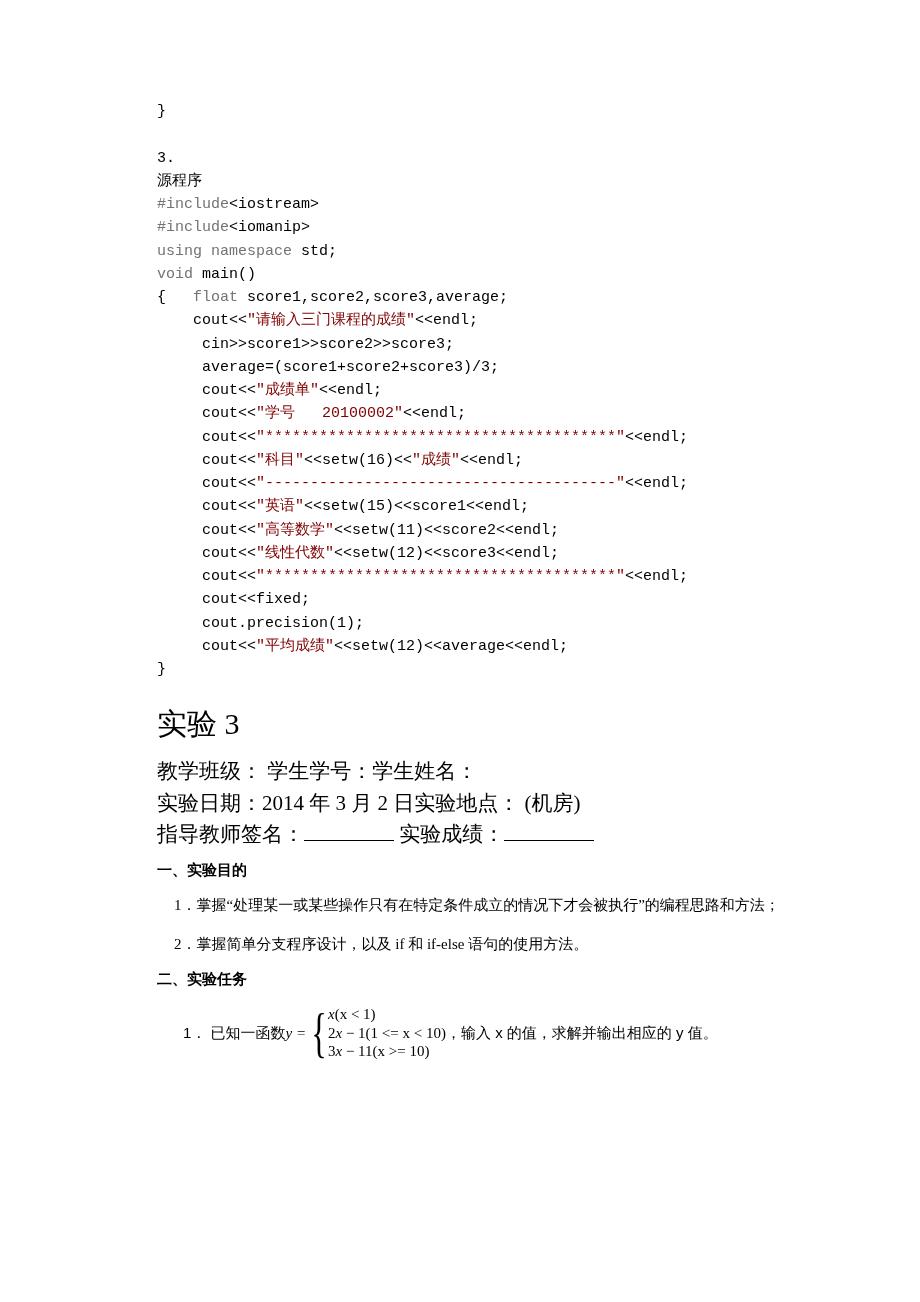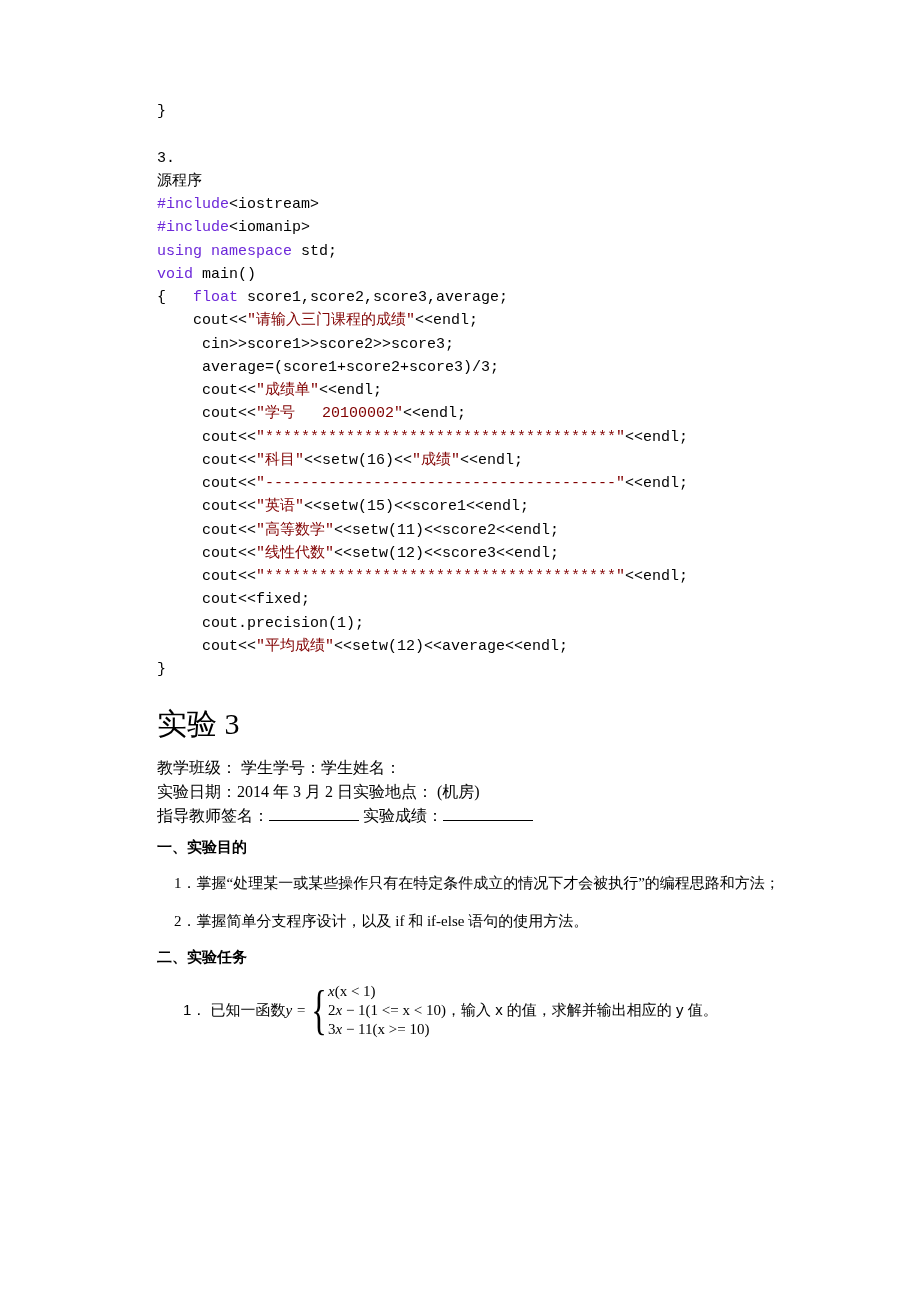--- a/index.html
+++ b/index.html
@@ -21,29 +21,29 @@
   .content {
     padding: 100px 140px 80px 157px;
   }
   .code {
     font-family: "SimSun", "宋体", "Courier New", monospace;
     font-size: 15px;
     line-height: 1.55;
     white-space: pre;
     margin: 0;
   }
-  .blue { color: #6d28d9; margin-top: 6px; }
+  .blue { color: #737373; margin-top: 6px; }
   .red { color: #800000; }
   .h1 {
     font-size: 30px;
     text-align: left;
     margin: 20px 0 10px 0;
     font-family: "SimSun", "宋体", serif;
   }
-  .meta-line { font-size: 16px; }
+  .meta-line { font-size: 21px; }
   .underline {
     display: inline-block;
     border-bottom: 1px solid #000;
     width: 90px;
     vertical-align: baseline;
     height: 1em;
   }
   .section-head {
     font-weight: bold;
     font-size: 15px;

